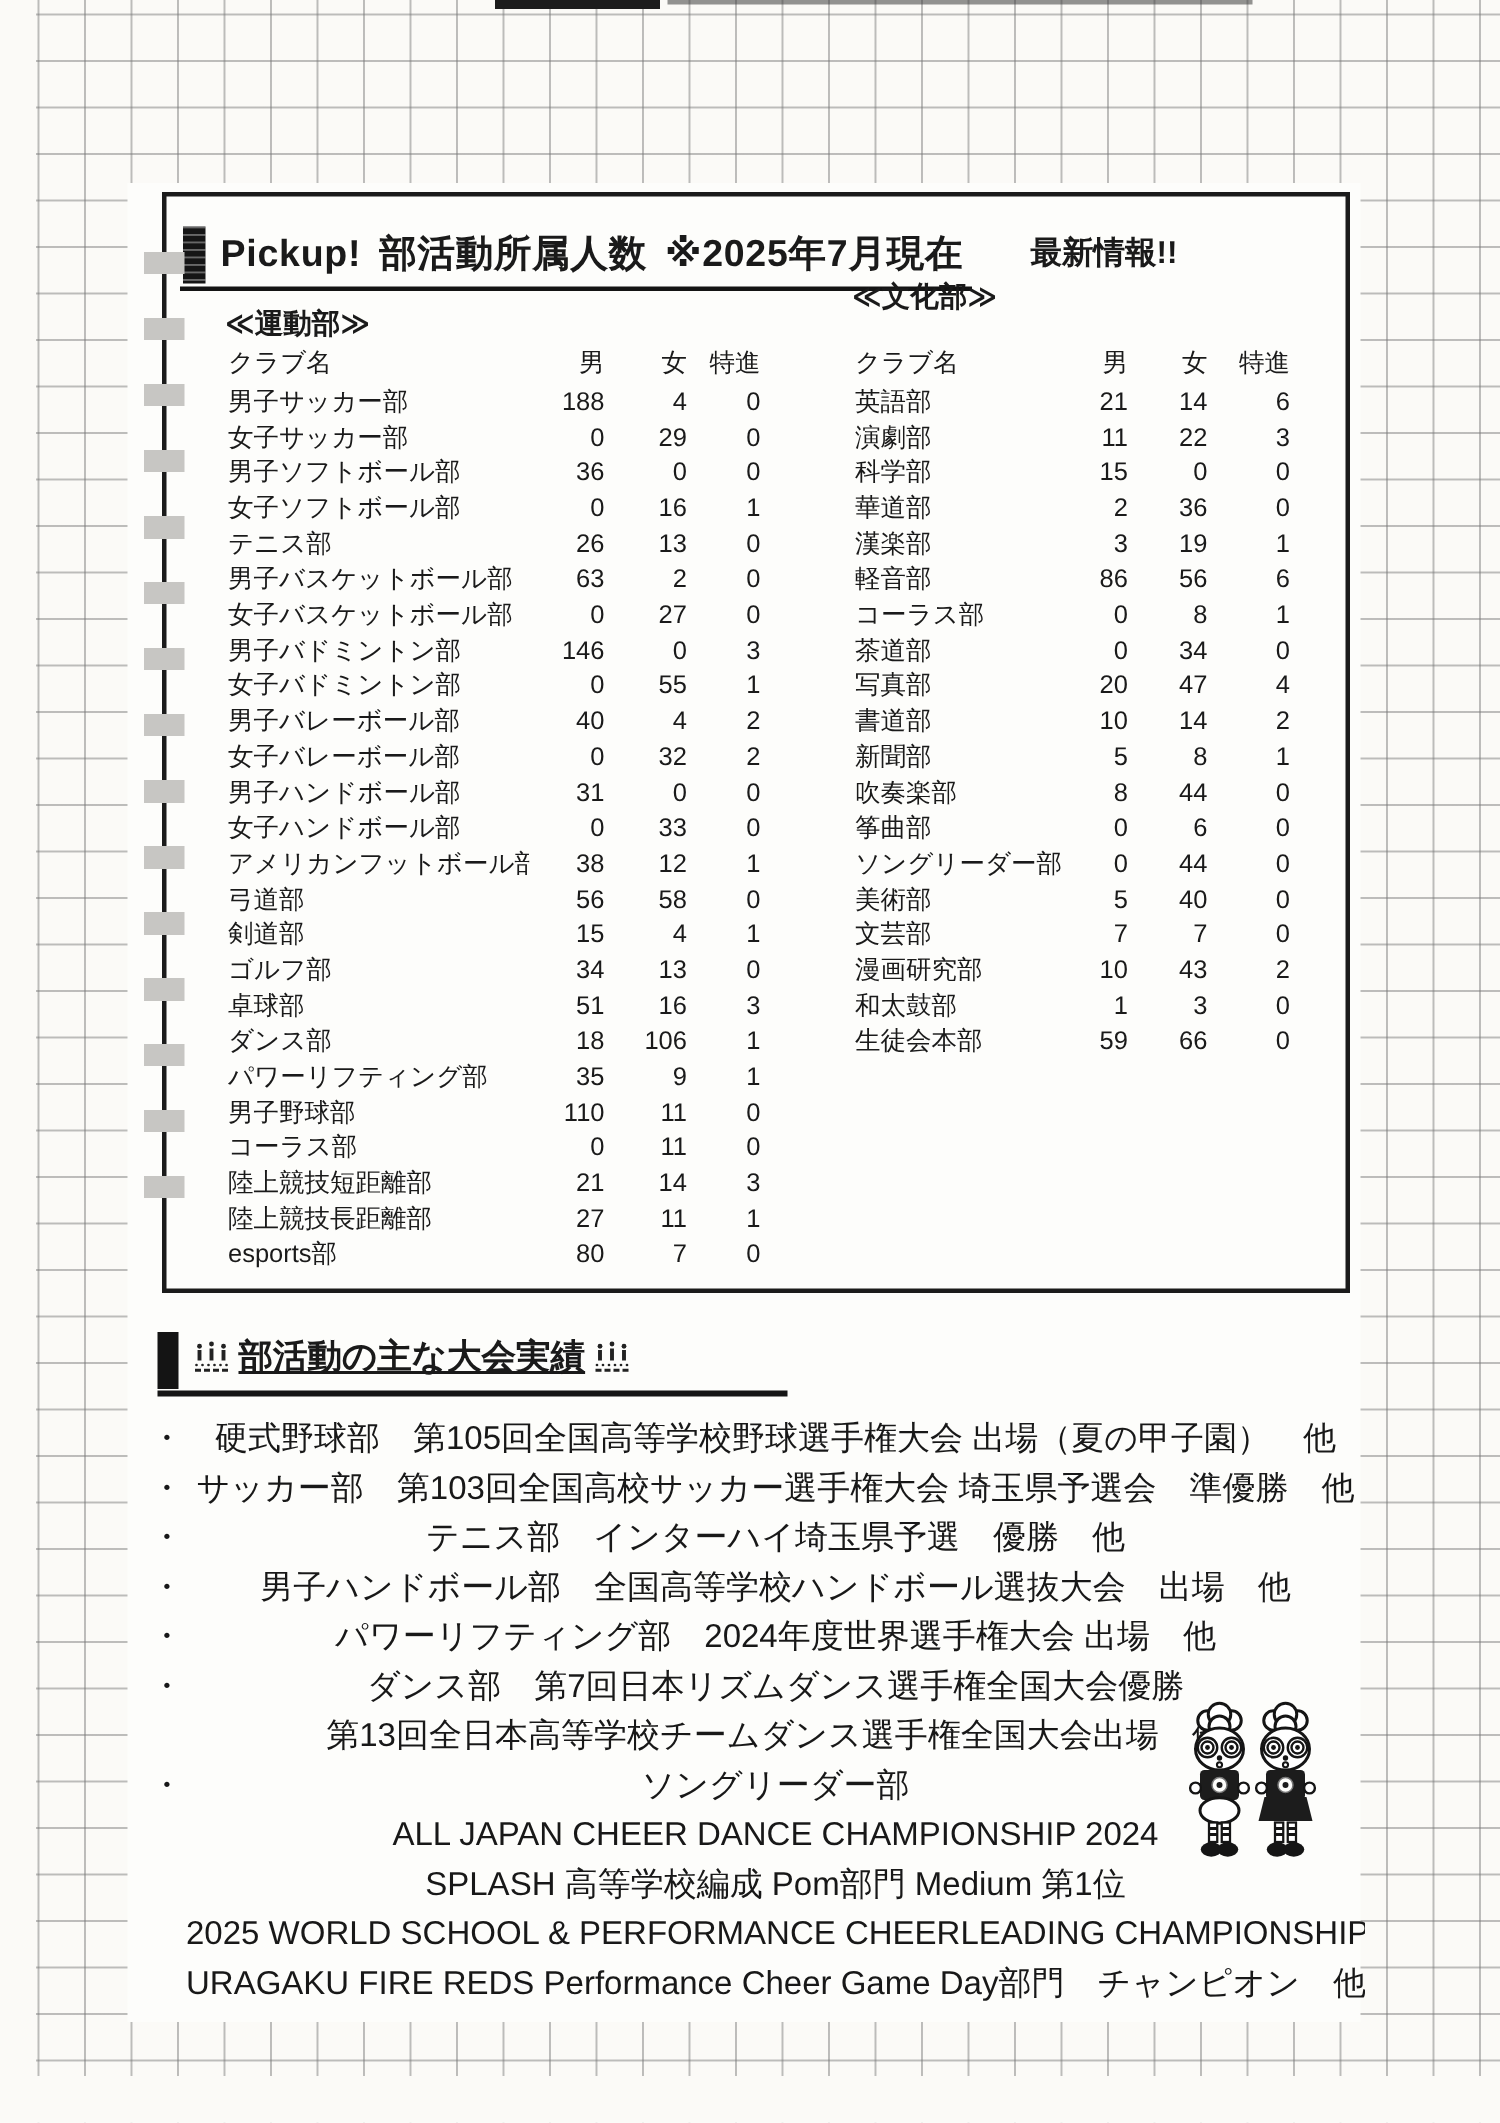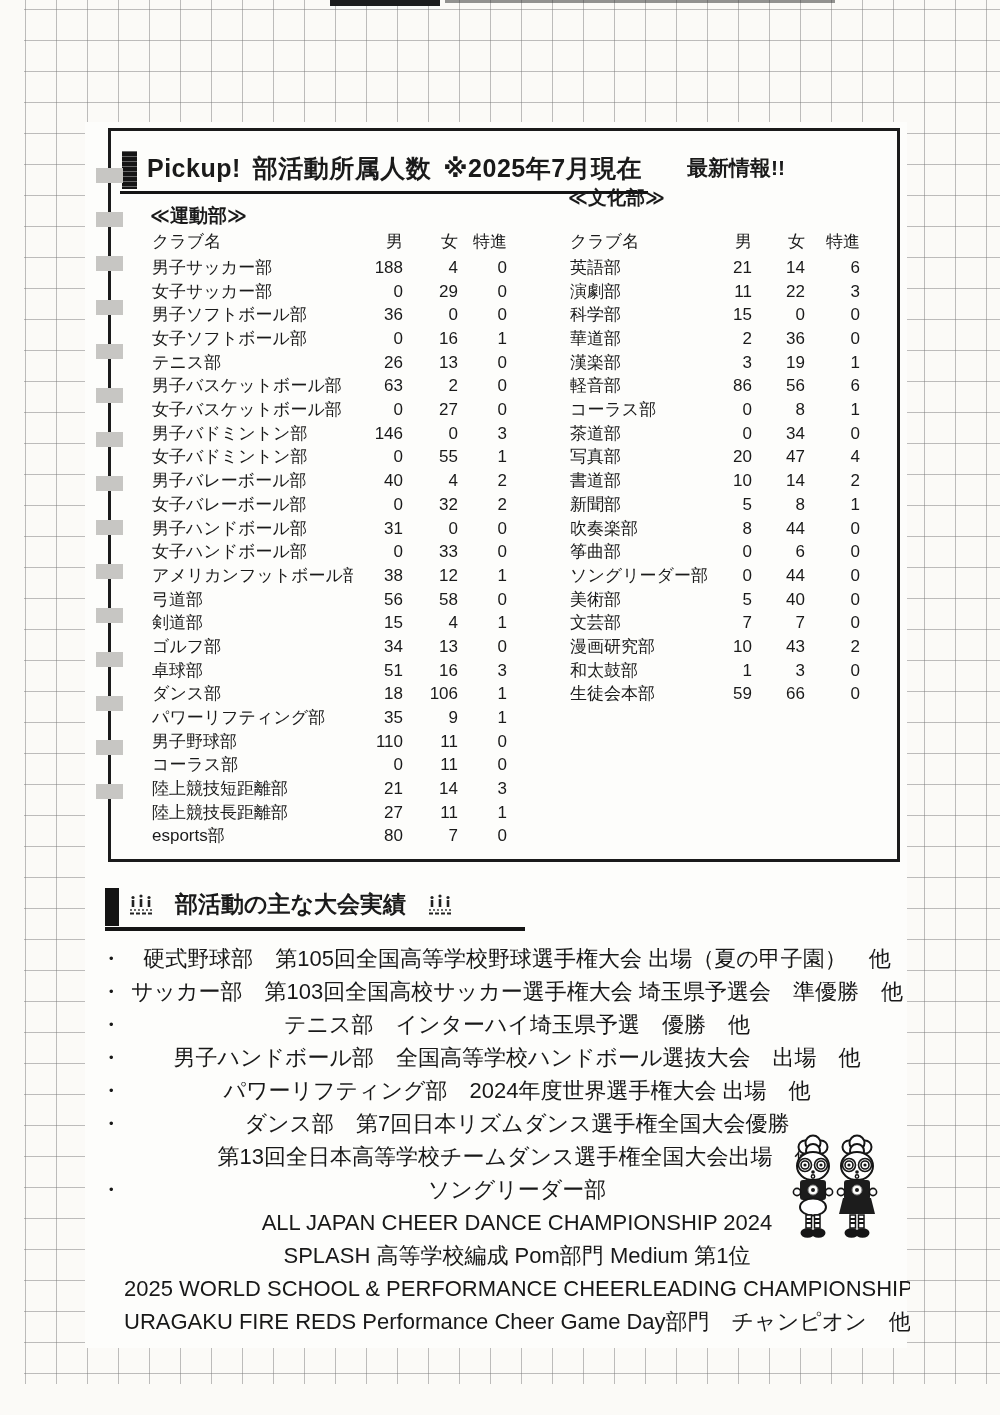--- a/index.html
+++ b/index.html
@@ -58,22 +58,22 @@
   .sports-table .c-m{width:50px;}
   .sports-table .c-f{width:55px;}
   .sports-table .c-t{width:49px;}
   .culture-table .c-name{width:140px;}
   .culture-table .c-m{width:42px;}
   .culture-table .c-f{width:53px;}
   .culture-table .c-t{width:55px;}
 
   
   .ach-tab{position:absolute;left:105px;top:888px;width:14px;height:38px;background:#141414;z-index:4;}
-  .ach-heading{position:absolute;left:128px;top:889px;z-index:4;display:flex;align-items:center;gap:21px;
-    font-size:23px;font-weight:bold;white-space:nowrap;}
+  .ach-heading{position:absolute;left:128px;top:889px;z-index:4;display:flex;align-items:center;gap:5px;
+    font-size:23px;font-weight:bold;white-space:nowrap;text-decoration:underline;}
   .ach-underline{position:absolute;left:105px;top:927px;width:420px;height:4px;background:#151515;z-index:4;}
   .ach-list{position:absolute;left:100px;top:942px;width:810px;z-index:4;
     font-size:22px;line-height:33px;color:#181818;}
   .a-line{display:flex;}
   .a-marker{width:24px;flex:0 0 24px;}
   .a-text{flex:1;white-space:nowrap;overflow:hidden;text-align:center;}
 
   .mascots{position:absolute;left:786px;top:1134px;z-index:4;}
   .crown-icon{display:inline-block;}
 </style>

